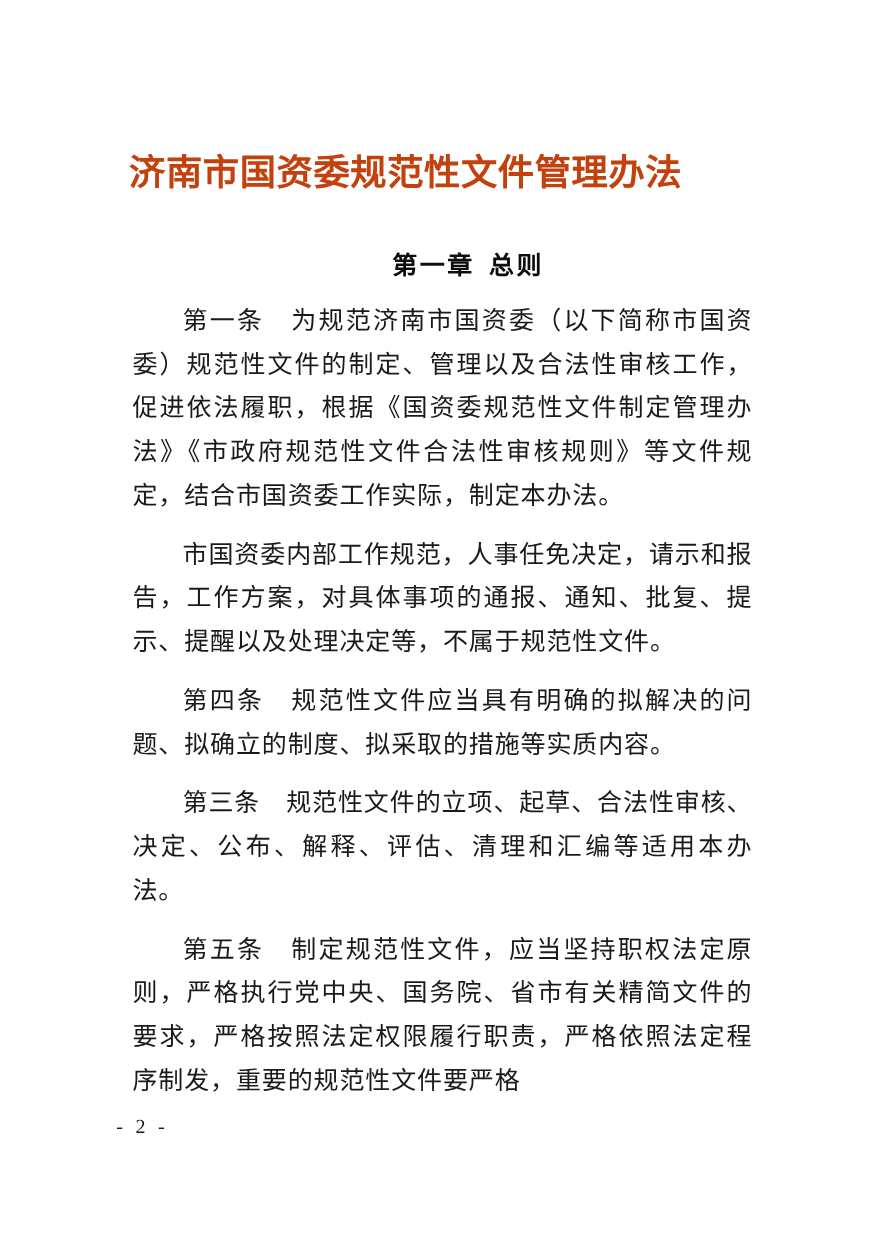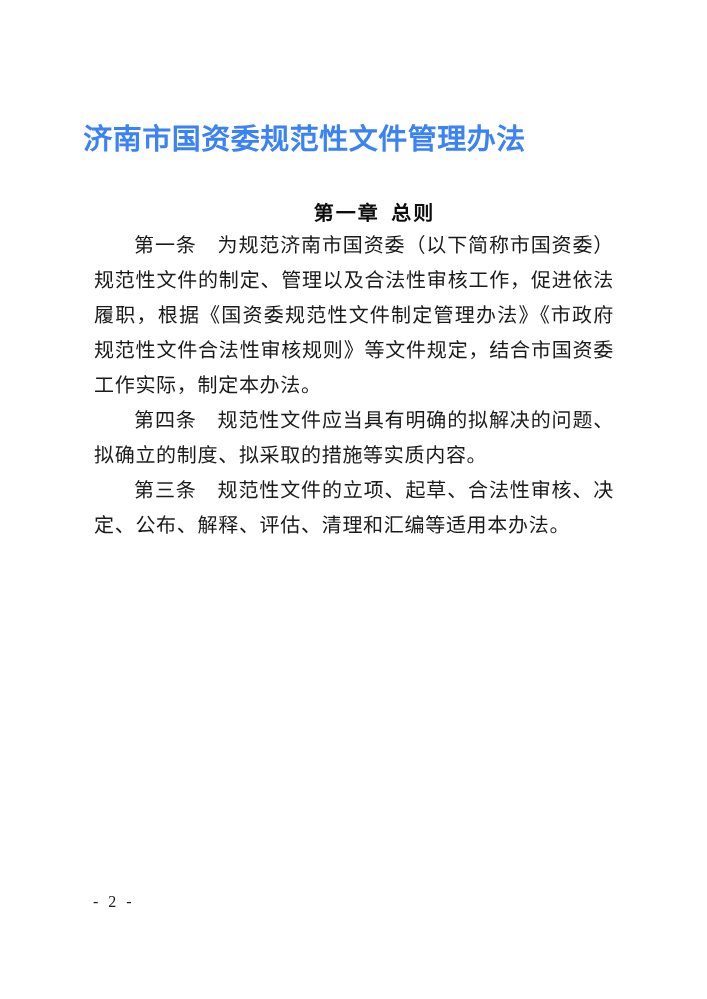--- a/index.html
+++ b/index.html
@@ -19,21 +19,22 @@
   .doc-title {
     position: absolute;
     top: 118px;
     left: 0;
     width: 609px;
     text-align: center;
     font-size: 29px;
     line-height: 42px;
     font-weight: bold;
     letter-spacing: 0.5px;
-    color: #3b82f6;
+    color: #c2410c;
+    padding-left: 20px;
   }
   .chapter-heading {
     position: absolute;
     top: 198px;
     left: 0;
     width: 707px;
     text-align: center;
     font-size: 20px;
     line-height: 30px;
     font-weight: bold;
@@ -48,21 +49,21 @@
     top: 228px;
     left: 94px;
     width: 520px;
     font-size: 20px;
     line-height: 35px;
     letter-spacing: 0.7px;
     text-align: justify;
     color: #1a1a1a;
   }
   .body-text p {
-    margin: 0;
+    margin: 12px;
     padding: 0;
     text-indent: 2em;
   }
   .page-number {
     position: absolute;
     top: 890px;
     left: 93px;
     font-size: 16px;
     line-height: 24px;
     letter-spacing: 3px;
@@ -73,19 +74,21 @@
 <body>
 
 <div class="page">
 
   <div class="doc-title">济南市国资委规范性文件管理办法</div>
 
   <div class="chapter-heading">第一章 总则</div>
 
   <div class="body-text">
     <p>第一条　为规范济南市国资委（以下简称市国资委）规范性文件的制定、管理以及合法性审核工作，促进依法履职，根据《国资委规范性文件制定管理办法》《市政府规范性文件合法性审核规则》等文件规定，结合市国资委工作实际，制定本办法。</p>
+    <p>市国资委内部工作规范，人事任免决定，请示和报告，工作方案，对具体事项的通报、通知、批复、提示、提醒以及处理决定等，不属于规范性文件。</p>
     <p>第四条　规范性文件应当具有明确的拟解决的问题、拟确立的制度、拟采取的措施等实质内容。</p>
     <p>第三条　规范性文件的立项、起草、合法性审核、决定、公布、解释、评估、清理和汇编等适用本办法。</p>
+    <p>第五条　制定规范性文件，应当坚持职权法定原则，严格执行党中央、国务院、省市有关精简文件的要求，严格按照法定权限履行职责，严格依照法定程序制发，重要的规范性文件要严格</p>
   </div>
 
   <div class="page-number">- 2 -</div>
 
 </div>
 
 </body></html>

